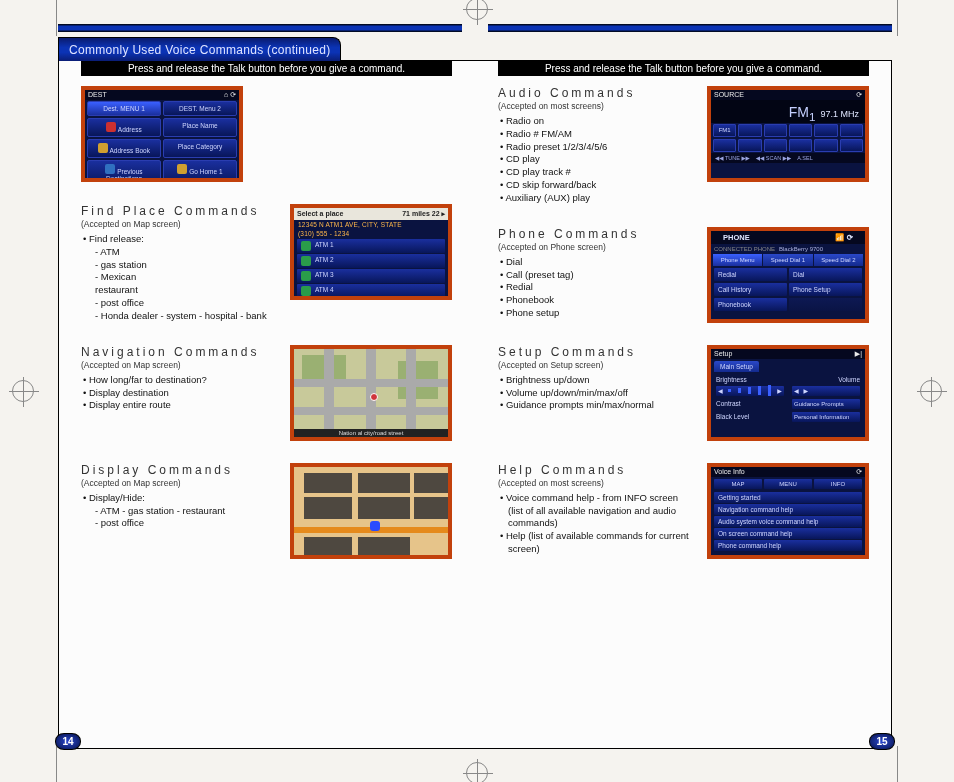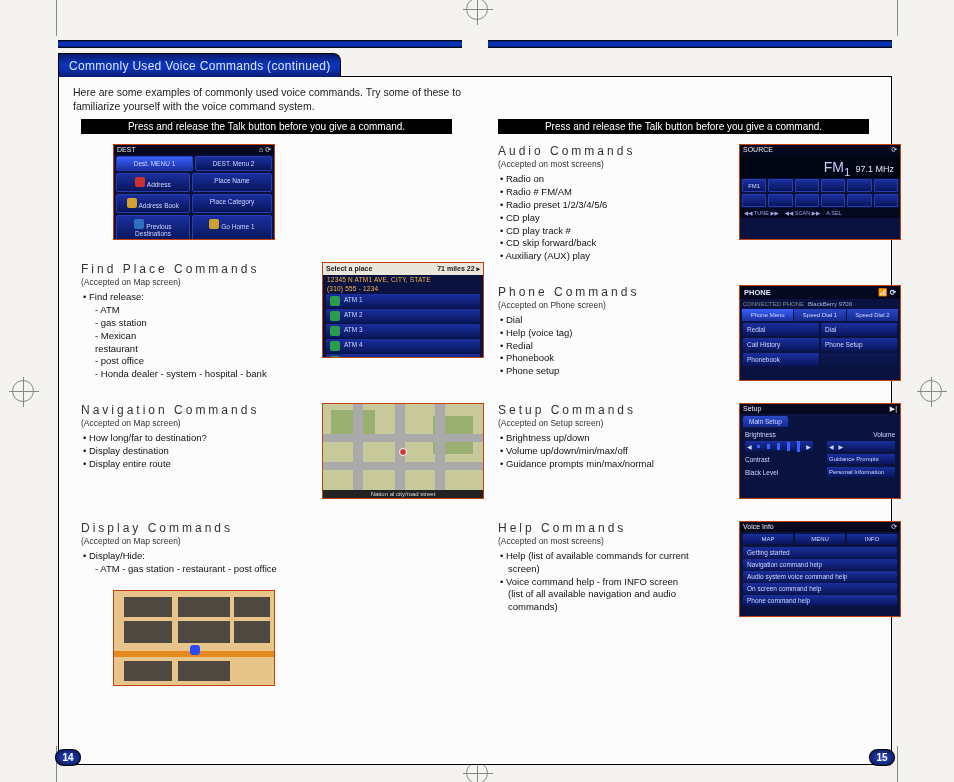--- a/index.html
+++ b/index.html
@@ -14,21 +14,21 @@
   }
   .crop-mark { position: absolute; }
   .crop-v { width: 1px; height: 36px; background: #888; }
   .crop-circle { width: 22px; height: 22px; border: 1px solid #888; border-radius: 50%; position: absolute; }
   .crop-cross::before, .crop-cross::after { content:''; position:absolute; background:#888; }
   .crop-cross::before { width:30px; height:1px; top:10px; left:-4px; }
   .crop-cross::after  { width:1px; height:30px; left:10px; top:-4px; }
 
   .page-wrap {
     position: absolute;
-    left: 58px; top: 40px;
+    left: 58px; top: 24px;
     width: 834px; height: 714px;
   }
 
   .top-bars { display:flex; gap:26px; margin-bottom:4px; }
   .top-bar { height:8px; flex:1;
     background: linear-gradient(#000 0%, #0b33b5 30%, #0b33b5 70%, #000 100%); }
 
   .page-border {
     border: 1px solid #000;
     border-top: none;
@@ -77,27 +77,26 @@
   .sec-body { font-size: 9.5px; line-height: 1.35; color:#111; }
   .sec-body ul { list-style: none; padding-left: 2px; }
   .sec-body li { padding-left: 8px; text-indent: -8px; }
   .sec-body li::before { content:"• "; }
   .sub-indent { padding-left: 14px; text-indent: 0; font-size:9.5px; }
   .sub-indent div { display:inline-block; vertical-align:top; }
 
   
   .screen {
     width: 162px; height: 96px;
-    border: 1px solid #c2410c;
+    border: 4px solid #c2410c;
     background: #0a1340;
     position: relative;
     overflow: hidden;
     font-size: 7px;
     color: #cfd6ff;
-    margin-left: 32px;
   }
   .screen .hdr { background:#05081f; color:#eaeaea; padding:1px 3px; font-size:7px; display:flex; justify-content:space-between; }
   .screen .row { display:flex; gap:2px; padding:1px 2px; }
   .screen .btn { background: linear-gradient(#1a2f9e,#08165a); flex:1; padding:3px 2px; border-radius:2px; text-align:center; font-size:6.5px; border:1px solid #2a3db0; }
   .screen .btn-wide { flex: none; width: 74px; }
   .screen .list-item { background: linear-gradient(#1a2f9e,#08165a); margin:1px 3px; padding:2px 4px; border-radius:1px; font-size:6.5px; display:flex; gap:4px; }
   .screen .ico { width:10px; height:10px; background:#d0a030; border-radius:2px; display:inline-block; }
   .screen .select-hdr { background:#e9e6dc; color:#222; font-size:7px; padding:2px 3px; display:flex; justify-content:space-between; font-weight:bold; }
   .screen .addrline { color:#ffb84a; font-size:6.5px; padding:1px 4px; letter-spacing:.2px; }
 
@@ -112,21 +111,21 @@
   .screen.map2 { background:#e6c48a; }
   .screen.map2 .blk { position:absolute; background:#333; opacity:.85; }
   .screen.map2 .hwy { position:absolute; background:#e58a1c; height:6px; }
   .screen.map2 .car { position:absolute; width:10px; height:10px; background:#2a4cff; border-radius:3px; }
 
   .screen.radio .freq { text-align:right; font-size:9px; padding:4px 6px 0 0; color:#dfe6ff; background:#020514; }
   .screen.radio .preset-row { display:flex; gap:2px; padding:1px 2px; }
   .screen.radio .preset { flex:1; height:13px; background:linear-gradient(#1a2f9e,#08165a); border:1px solid #2a3db0; border-radius:1px; font-size:6px; display:flex; align-items:center; justify-content:center; }
   .screen.radio .bot { background:#05081f; font-size:5.5px; display:flex; gap:6px; padding:2px 4px; color:#9aa4e0; }
 
-  .screen.phone .title { background:#05081f; color:#dfe6ff; font-size:7.5px; padding:2px 4px; font-weight:bold; display:flex; justify-content:space-between; }
+  .screen.phone .title { background:#05081f; color:#dfe6ff; font-size:7.5px; padding:2px 12px; font-weight:bold; display:flex; justify-content:space-between; }
   .screen.phone .connrow { display:flex; font-size:6px; padding:2px 3px; color:#aab0dd; }
   .screen.phone .connrow span:first-child{ color:#888; margin-right:4px; }
   .screen.phone .tabs { display:flex; gap:1px; padding:0 2px; }
   .screen.phone .tab { flex:1; background:linear-gradient(#2a48c8,#132a8e); font-size:6px; padding:3px 0; text-align:center; }
   .screen.phone .grid { display:grid; grid-template-columns:1fr 1fr; gap:2px; padding:2px 3px; }
   .screen.phone .cell { background:linear-gradient(#1a2f9e,#08165a); font-size:6.5px; padding:3px 4px; border-radius:1px; }
 
   .screen.setup .tab-row { display:flex; padding:2px 3px; gap:2px; }
   .screen.setup .tab { background:linear-gradient(#2a48c8,#132a8e); font-size:6.5px; padding:2px 6px; border-radius:2px 2px 0 0; }
   .screen.setup .set-row { display:flex; justify-content:space-between; align-items:center; padding:1px 3px; margin:1px 2px; }
@@ -170,21 +169,20 @@
       <div class="top-bar"></div>
   </div>
 
   <div class="header-row">
     <div class="title-bar">Commonly Used Voice Commands (continued)</div>
     <div class="header-spacer"></div>
   </div>
 
   <div class="page-border">
 
-    <div class="intro">Here are some examples of commonly used voice commands. Try some of these to familiarize yourself with the voice command system.</div>
 
     <div class="columns">
 
       <div class="col">
         <div class="instr-bar">Press and release the Talk button before you give a command.</div>
 
         <div class="section">
           <div class="img-col">
             <div class="screen">
               <div class="hdr">
@@ -287,21 +285,21 @@
               <div class="road v" style="left:72px;"></div>
               <div class="road v" style="left:112px;"></div>
               <div class="road h" style="top:30px;"></div>
               <div class="road h" style="top:58px;"></div>
               <div class="pin" style="left:76px; top:44px;"></div>
               <div class="lbl">Nation al city/road street</div>
             </div>
           </div>
         </div>
 
-        <div class="section" style="margin-bottom:4px;flex-direction:column;">
+        <div class="section" style="margin-bottom:4px;">
           <div class="text-col">
             <div class="sec-head">Display Commands</div>
             <div class="sec-sub">(Accepted on Map screen)</div>
             <div class="sec-body">
               <ul>
                   <li>Display/Hide:</li>
                 </ul>
               <div class="sub-indent">
                 <div>
                   <div>- ATM</div>
@@ -381,21 +379,21 @@
           </div>
         </div>
 
         <div class="section">
           <div class="text-col">
             <div class="sec-head">Phone Commands</div>
             <div class="sec-sub">(Accepted on Phone screen)</div>
             <div class="sec-body">
                 <ul>
               <li>Dial</li>
-              <li>Help (voice tag)</li>
+              <li>Call (preset tag)</li>
               <li>Redial</li>
               <li>Phonebook</li>
               <li>Phone setup</li>
             </ul>
               </div>
           </div>
           <div class="img-col">
             <div class="screen phone">
               <div class="title">
                   <span>PHONE</span>
@@ -462,22 +460,22 @@
             </div>
           </div>
         </div>
 
         <div class="section">
           <div class="text-col">
             <div class="sec-head">Help Commands</div>
             <div class="sec-sub">(Accepted on most screens)</div>
             <div class="sec-body">
                 <ul>
+              <li>Voice command help - from INFO screen (list of all available navigation and audio commands)</li>
               <li>Help (list of available commands for current screen)</li>
-              <li>Voice command help - from INFO screen (list of all available navigation and audio commands)</li>
             </ul>
               </div>
           </div>
           <div class="img-col">
             <div class="screen help">
               <div class="hdr">
                   <span>Voice Info</span>
                   <span>⟳</span>
                 </div>
               <div class="toprow">

